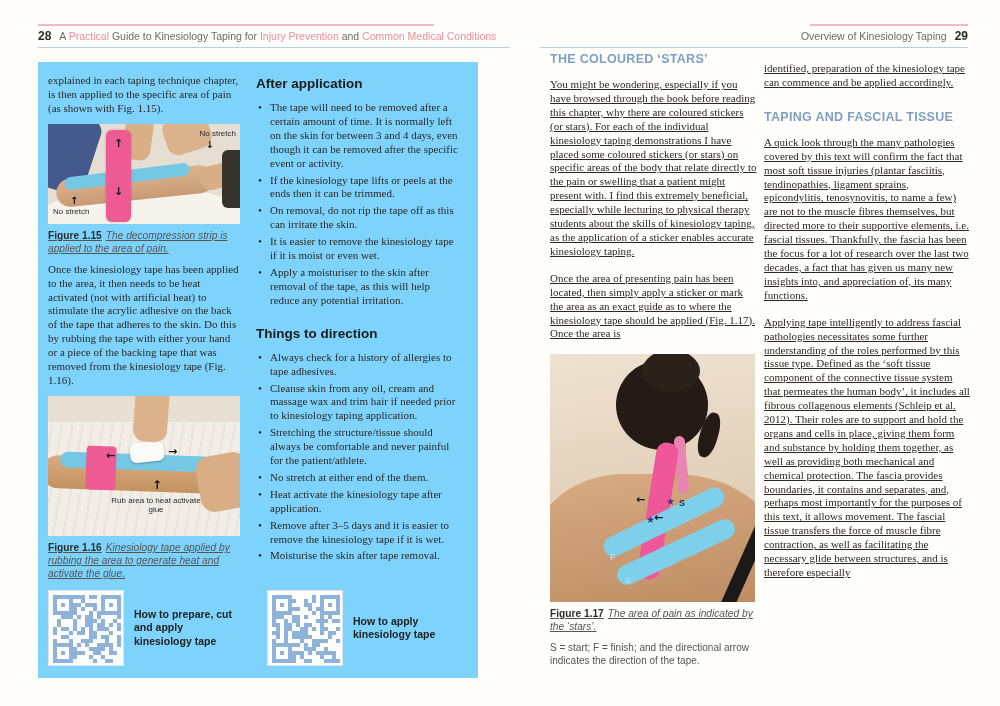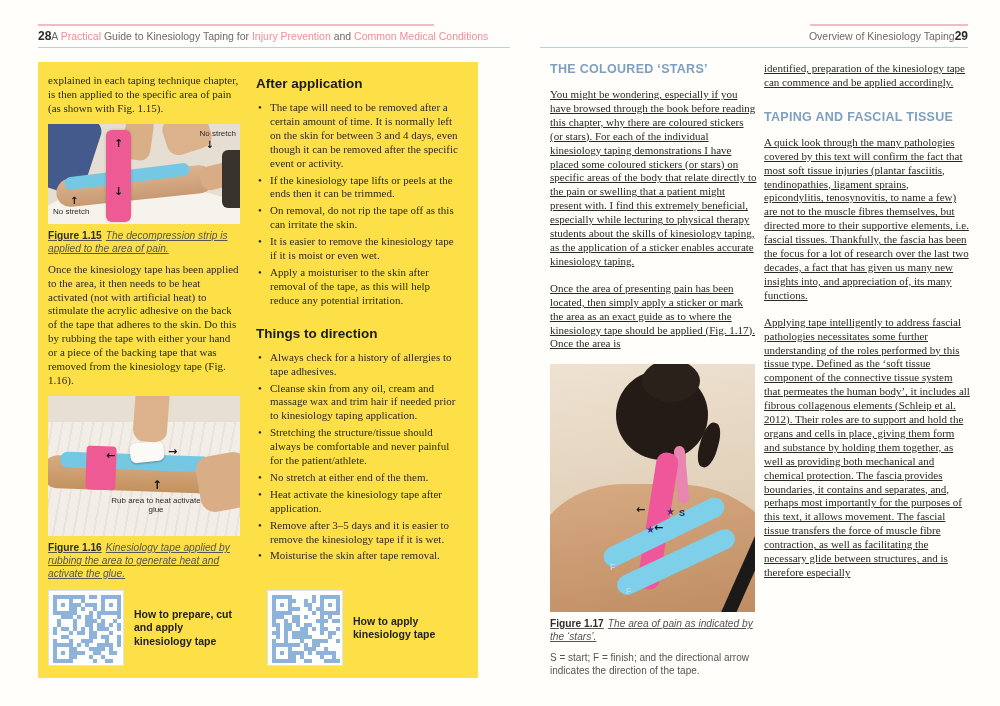--- a/index.html
+++ b/index.html
@@ -5,27 +5,27 @@
   html,body{margin:0;padding:0;background:#ffffff;}
   .spread{position:relative;width:1000px;height:706px;background:#fffefb;overflow:hidden;
           font-family:"Liberation Serif",serif;color:#2c2826;}
   
   .hdrL{position:absolute;left:38px;top:24px;width:472px;}
   .hdrR{position:absolute;left:540px;top:24px;width:428px;}
   .rule-pink{height:2px;background:#f2bac4;}
   .hdrL .rule-pink{width:396px;}
   .hdrR .rule-pink{width:158px;margin-left:auto;}
   .rule-blue{height:1px;background:#b9cee0;}
-  .hdr-row{display:flex;align-items:baseline;gap:0;padding:3px 0 4px;
+  .hdr-row{display:flex;align-items:baseline;gap:8px;padding:3px 0 4px;
            font-family:"Liberation Sans",sans-serif;font-size:10.5px;color:#6b6b6b;}
   .hdrR .hdr-row{justify-content:flex-end;}
   .pgnum{font-weight:bold;color:#2b2b2b;font-size:12px;}
   .pink-w{color:#ef8d9b;}
   
-  .bluebox{position:absolute;left:38px;top:62px;width:440px;height:616px;background:#fde047;}
+  .bluebox{position:absolute;left:38px;top:62px;width:440px;height:616px;background:#7dd3fc;}
   .box-cols{display:flex;gap:16px;padding:12px 10px 0 10px;}
   .bcol1{width:192px;}
   .bcol2{width:206px;}
   .body-p{font-size:11px;line-height:13.9px;margin:0 0 8px;}
   .boxhead{font-family:"Liberation Sans",sans-serif;font-weight:bold;font-size:13.5px;
            color:#1c1c1c;margin:2px 0 10px;}
   ul.blist{list-style:none;margin:0 0 4px;padding:0;font-size:11px;line-height:13.9px;}
   ul.blist li{position:relative;padding-left:14px;margin-bottom:3px;}
   ul.blist li::before{content:"\2022";position:absolute;left:2px;top:0;color:#1c1c1c;}
   .sect2{margin-top:18px;}
@@ -92,21 +92,21 @@
   .p117 .f2{left:76px;top:222px;font-weight:bold;font-size:9px;color:#a8dcee;font-family:"Liberation Sans",sans-serif;}
   
   .qrrow{position:absolute;left:10px;right:6px;bottom:12px;display:flex;gap:14px;}
   .qritem{display:flex;align-items:center;gap:10px;flex:1;}
   .qr{width:76px;height:76px;background:#fdfdfc;border:1px solid #dfe3ee;box-sizing:border-box;padding:4px;}
   .qrgrid{display:grid;grid-template-columns:repeat(17,4px);grid-auto-rows:4px;}
   .qrgrid i{display:block;}
   .qrgrid i.m{background:#8fb2d8;}
   .qrlbl{font-family:"Liberation Sans",sans-serif;font-weight:bold;font-size:10.5px;line-height:13.5px;color:#222;width:100px;}
   
-  .colA{position:absolute;left:550px;top:62px;width:208px;}
+  .colA{position:absolute;left:550px;top:52px;width:208px;}
   .colB{position:absolute;left:764px;top:62px;width:206px;}
   .bluehead{font-family:"Liberation Sans",sans-serif;font-weight:bold;font-size:12.5px;
             letter-spacing:.3px;color:#7d9fc2;margin:0 0 12px;}
   .colB .bluehead{margin-top:20px;}
   .rp{font-size:11px;line-height:13.9px;margin:0 0 13px;text-decoration:underline;}
 </style>
 </head>
 <body>
 
 <div class="spread">

